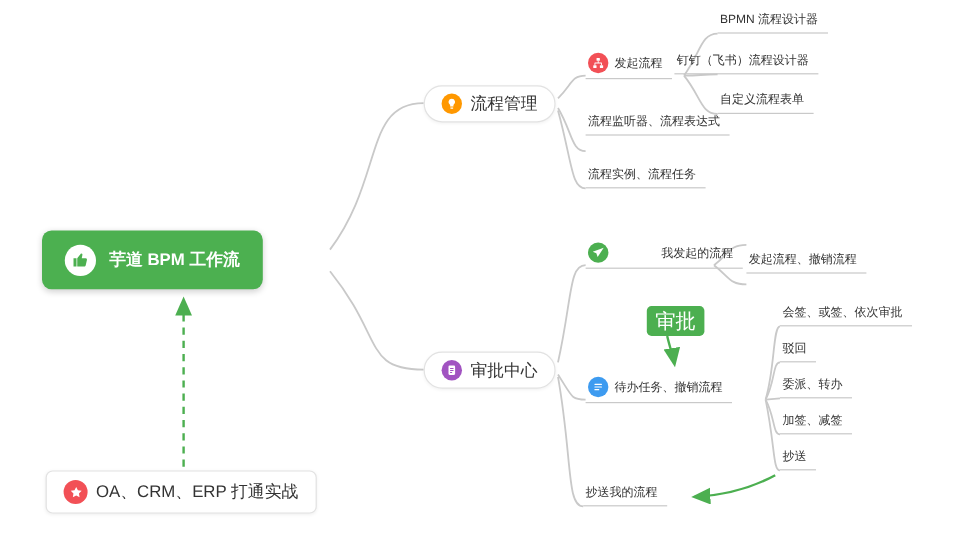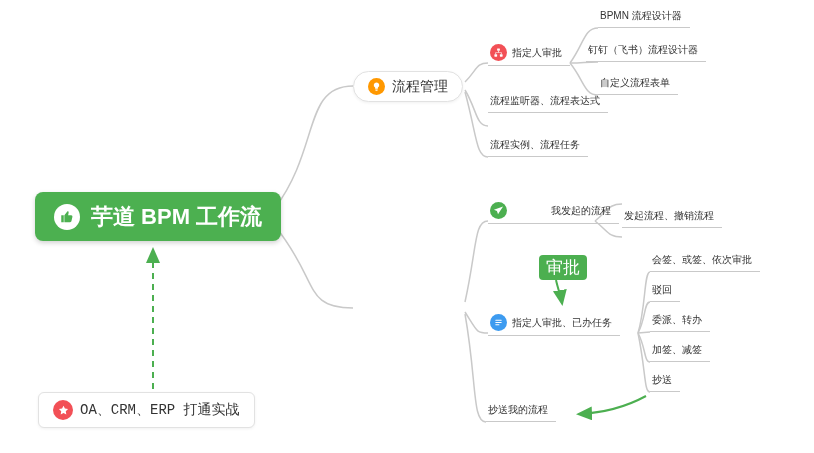--- a/index.html
+++ b/index.html
@@ -14,28 +14,28 @@
     position:absolute; z-index:2; display:flex; align-items:center; gap:5px;
     padding:0 8px 4px 2px; border-bottom:1.5px solid #c9c9c9;
     font-size:10px; color:#333; white-space:nowrap; cursor:default;
   }
 
   
   .boxnode {
     position:absolute; z-index:2; display:flex; align-items:center; gap:7px;
     background:#fff; border:1px solid #e2e2e2; border-radius:16px;
     padding:0 14px; height:29px; font-size:14px; color:#333;
-    box-shadow:0 1px 3px rgba(0,0,0,.06); white-space:nowrap;font-family:Liberation Mono, monospace;
+    box-shadow:0 1px 3px rgba(0,0,0,.06); white-space:nowrap;
   }
 
   .main-node {
     position:absolute; z-index:2; left:35px; top:192px; height:49px;
     display:flex; align-items:center; gap:11px;
     background:#4cb050; border-radius:8px; padding:0 19px;
-    color:#fff; font-size:22px; font-weight:bold; white-space:nowrap;
+    color:#fff; font-size:14px; font-weight:bold; white-space:nowrap;
     box-shadow:0 2px 5px rgba(0,0,0,.18);
   }
 
   .circle {
     width:17px; height:17px; border-radius:50%;
     display:inline-flex; align-items:center; justify-content:center; flex:none;
   }
   .circle.big { width:26px; height:26px; }
   .circle.mid { width:20px; height:20px; }
   .c-orange { background:#ff9800; }
@@ -118,40 +118,51 @@
     <span class="circle c-red">
       <svg width="11" height="11" viewBox="0 0 24 24">
         <g fill="#fff">
           <rect x="9" y="3" width="6" height="5" rx="1"></rect>
           <rect x="3" y="16" width="6" height="5" rx="1"></rect>
           <rect x="15" y="16" width="6" height="5" rx="1"></rect>
           <path d="M11.2 8h1.6v3.2H18a.8.8 0 0 1 .8.8V16h-1.6v-3.2H6.8V16H5.2v-4a.8.8 0 0 1 .8-.8h5.2z"></path>
         </g>
       </svg>
     </span>
-    <span>指定人审批</span>
+    <span>发起流程</span>
   </div>
 
   <div class="lnode" style="left:598px; top:9px;">
     <span>BPMN 流程设计器</span>
   </div>
-  <div class="lnode" style="left:586px; top:43px;">
+  <div class="lnode" style="left:562px; top:43px;">
     <span>钉钉（飞书）流程设计器</span>
   </div>
   <div class="lnode" style="left:598px; top:76px;">
     <span>自定义流程表单</span>
   </div>
 
   <div class="lnode" style="left:488px; top:94px;">
     <span>流程监听器、流程表达式</span>
   </div>
   <div class="lnode" style="left:488px; top:138px;">
     <span>流程实例、流程任务</span>
   </div>
 
+  <div class="boxnode" style="left:353px; top:293px;">
+    <span class="circle c-purple">
+      <svg width="11" height="11" viewBox="0 0 24 24">
+        <rect x="6" y="3.5" width="12" height="17" rx="2" fill="#fff"></rect>
+        <rect x="8.5" y="8" width="7" height="1.8" rx="0.9" fill="#a153c1"></rect>
+        <rect x="8.5" y="11.6" width="7" height="1.8" rx="0.9" fill="#a153c1"></rect>
+        <rect x="8.5" y="15.2" width="4.5" height="1.8" rx="0.9" fill="#a153c1"></rect>
+      </svg>
+    </span>
+    <span>审批中心</span>
+  </div>
 
   <div class="lnode" style="left:488px; top:202px;gap:44px;">
     <span class="circle c-green">
       <svg width="11" height="11" viewBox="0 0 24 24">
         <path fill="#fff" d="M22 3 2 10.5l6.6 2.6L11 20l3-4.6L22 3z"></path>
       </svg>
     </span>
     <span>我发起的流程</span>
   </div>
 
@@ -164,21 +175,21 @@
   <div class="lnode" style="left:488px; top:314px;">
     <span class="circle c-blue">
       <svg width="11" height="11" viewBox="0 0 24 24">
         <g fill="#fff">
           <rect x="5" y="6" width="14" height="2.2" rx="1.1"></rect>
           <rect x="5" y="10.9" width="14" height="2.2" rx="1.1"></rect>
           <rect x="5" y="15.8" width="9" height="2.2" rx="1.1"></rect>
         </g>
       </svg>
     </span>
-    <span>指定人审批、已办任务</span>
+    <span>待办任务、撤销流程</span>
   </div>
 
   <div class="lnode" style="left:650px; top:253px;">
     <span>会签、或签、依次审批</span>
   </div>
   <div class="lnode" style="left:650px; top:283px;">
     <span>驳回</span>
   </div>
   <div class="lnode" style="left:650px; top:313px;">
     <span>委派、转办</span>

